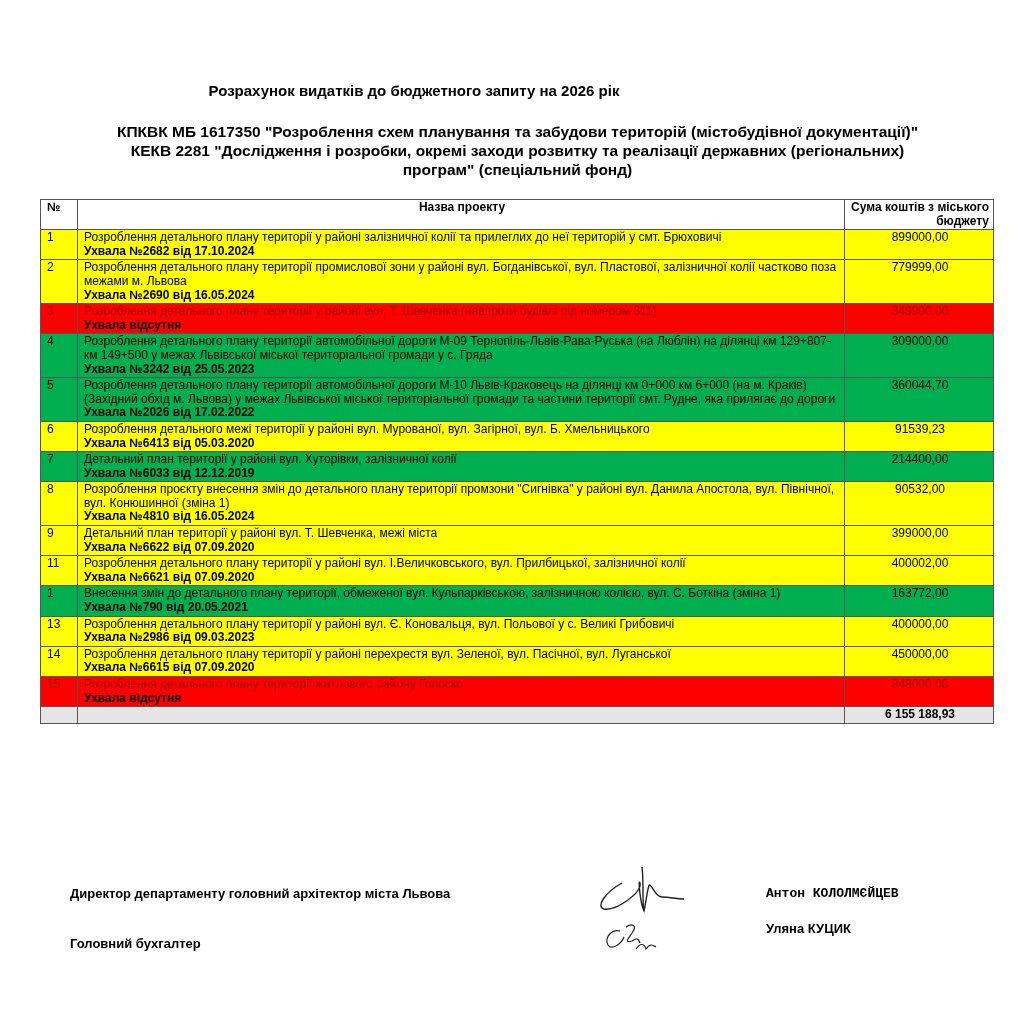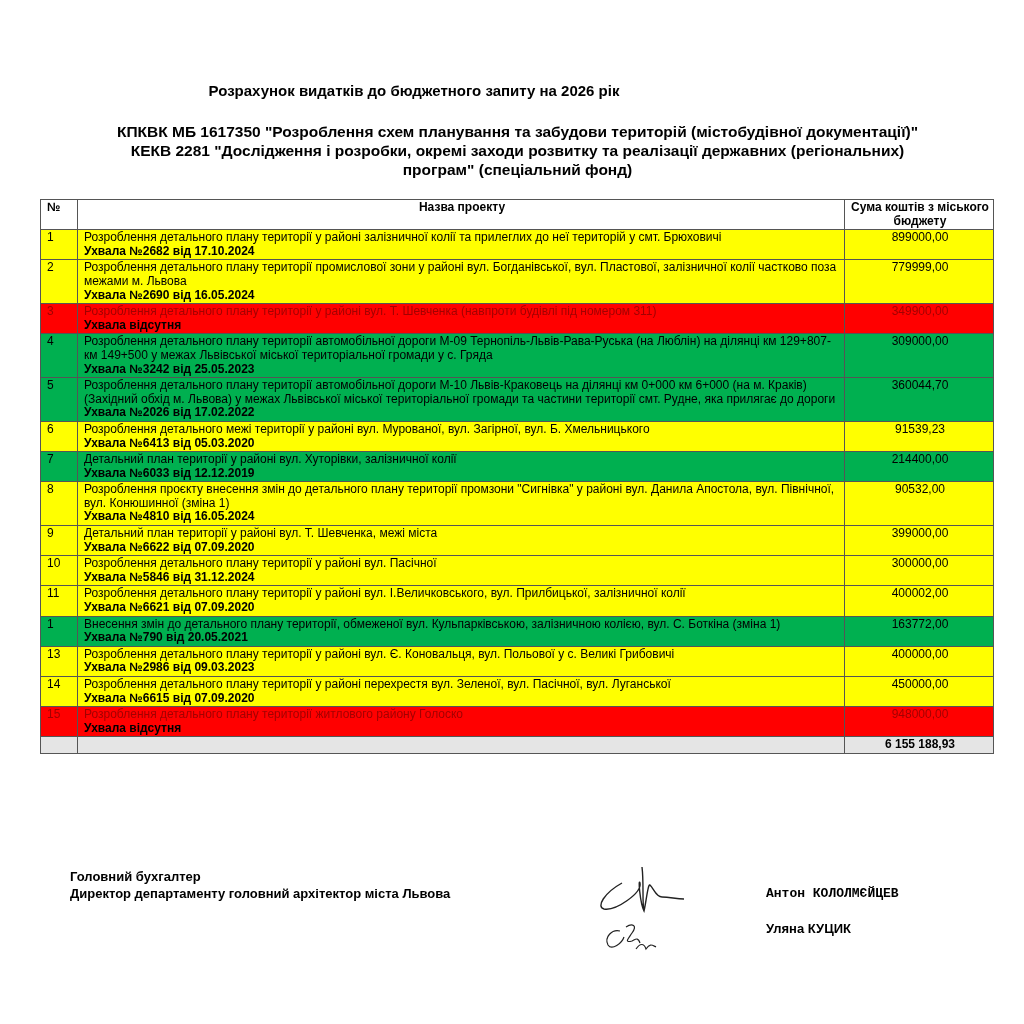--- a/index.html
+++ b/index.html
@@ -8,21 +8,21 @@
   .title { position:absolute; left:0; width:828px; top:82px; text-align:center;
            font-weight:bold; font-size:15px; }
   .subtitle { position:absolute; left:40px; width:955px; top:122px; text-align:center;
               font-weight:bold; font-size:15.5px; line-height:19px; }
   table.budget { position:absolute; left:40px; top:199px; width:954px;
                  border-collapse:collapse; font-size:12px; line-height:13.6px; }
   table.budget td, table.budget th { border:1px solid #555; padding:1px 4px 1px 6px; vertical-align:top; }
   table.budget th { font-weight:bold; background:#fff; font-size:12px; }
   th.c-num { width:26px; text-align:left; }
   th.c-name { text-align:center; }
-  th.c-sum { width:138px; text-align:center; }
+  th.c-sum { width:138px; text-align:right; }
   td.num { text-align:left; padding-left:10px; }
   td.sum { text-align:center; }
   .approval { font-weight:bold; display:block; }
   tr.yellow td { background:#ffff00; }
   tr.green td  { background:#00b050; }
   tr.red td    { background:#ff0000; color:#a30000; }
   tr.red td .approval { color:#000000; }
   tr.total td { background:#e5e5e5; height:14px; }
   tr.total td.sum { font-weight:bold; }
   .sign-row { position:absolute; font-weight:bold; font-size:13px; }
@@ -87,25 +87,20 @@
         <td class="num">8</td>
         <td><span>Розроблення проєкту внесення змін до детального плану території промзони "Сигнівка" у районі вул. Данила Апостола, вул. Північної, вул. Конюшинної (зміна 1)</span><span class="approval">Ухвала №4810 від 16.05.2024</span></td>
         <td class="sum">90532,00</td>
       </tr>
       <tr class="yellow">
         <td class="num">9</td>
         <td><span>Детальний план території у районі вул. Т. Шевченка, межі міста</span><span class="approval">Ухвала №6622 від 07.09.2020</span></td>
         <td class="sum">399000,00</td>
       </tr>
       <tr class="yellow">
-        <td class="num">10</td>
-        <td><span>Розроблення детального плану території у районі вул. Пасічної</span><span class="approval">Ухвала №5846 від 31.12.2024</span></td>
-        <td class="sum">300000,00</td>
-      </tr>
-      <tr class="yellow">
         <td class="num">11</td>
         <td><span>Розроблення детального плану території у районі вул. І.Величковського, вул. Прилбицької, залізничної колії</span><span class="approval">Ухвала №6621 від 07.09.2020</span></td>
         <td class="sum">400002,00</td>
       </tr>
       <tr class="green">
         <td class="num">1</td>
         <td><span>Внесення змін до детального плану території, обмеженої вул. Кульпарківською, залізничною колією, вул. С. Боткіна (зміна 1)</span><span class="approval">Ухвала №790 від 20.05.2021</span></td>
         <td class="sum">163772,00</td>
       </tr>
       <tr class="yellow">
@@ -128,19 +123,19 @@
     <tr class="total">
       <td></td>
       <td></td>
       <td class="sum">6 155 188,93</td>
     </tr>
   </tfoot>
 </table>
 
 <div class="sign-row" style="left:70px; top:886px;">Директор департаменту головний архітектор міста Львова</div>
 <div class="sign-row" style="left:766px; top:886px;font-family:Liberation Mono, monospace;">Антон КОЛОЛМЄЙЦЕВ</div>
-<div class="sign-row" style="left:70px; top:869px;">Головний бухгалтер</div>
+<div class="sign-row" style="left:70px; top:936px;">Головний бухгалтер</div>
 <div class="sign-row" style="left:766px; top:921px;">Уляна КУЦИК</div>
 
 <svg class="sig" style="left:592px; top:863px;" width="110" height="95" viewBox="0 0 110 95">
   <path d="M50 4 C52 20, 50 40, 52 48 M30 20 C12 30, 4 44, 12 46 C24 48, 50 30, 48 20 C46 14, 48 40, 52 48 C54 40, 56 20, 58 22 C62 26, 64 34, 70 34 C78 34, 84 36, 92 36" fill="none" stroke="#222" stroke-width="1.4"></path>
   <path d="M28 68 C20 66, 12 74, 16 82 C20 88, 30 80, 32 74 M34 64 C40 60, 46 62, 40 70 C36 76, 32 80, 40 78 C44 76, 46 74, 48 80 M44 86 C48 80, 52 80, 54 86 C58 80, 60 82, 64 84" fill="none" stroke="#222" stroke-width="1.2"></path>
 </svg>
 
 </body></html>

